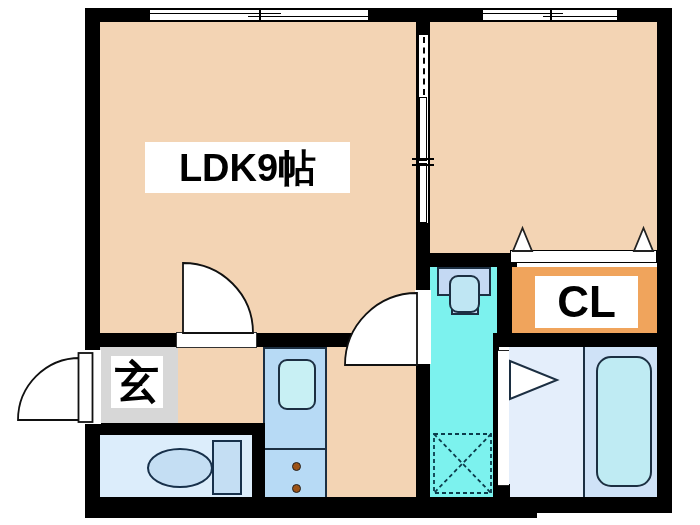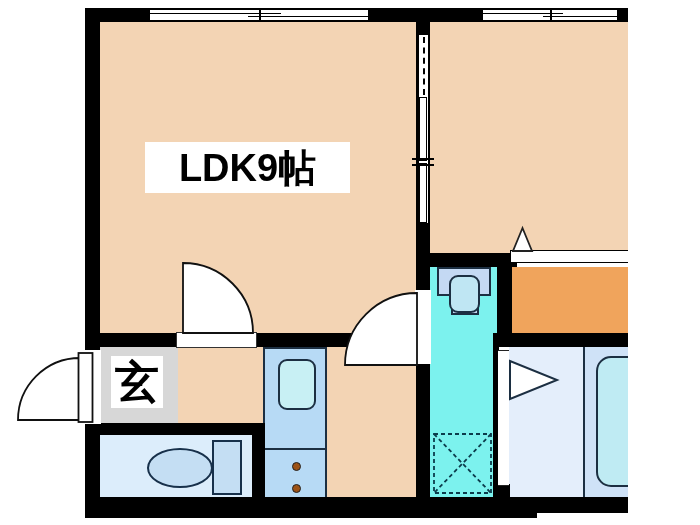--- a/index.html
+++ b/index.html
@@ -1,16 +1,16 @@
 <!DOCTYPE html>
 <html><head>
 <meta charset="utf-8">
 <style>
   html,body{margin:0;padding:0;background:#fff;}
-  #plan{position:relative;width:628px;height:525px;background:#fff;overflow:hidden;
+  #plan{position:relative;width:700px;height:525px;background:#fff;overflow:hidden;
         font-family:"Liberation Sans","DejaVu Sans",sans-serif;}
   .abs{position:absolute;}
   .wall{position:absolute;background:#000;}
   .room{position:absolute;}
   .label-box{position:absolute;background:#fff;display:flex;align-items:center;justify-content:center;
              color:#000;font-weight:bold;line-height:1;white-space:nowrap;}
   .window{position:absolute;background:#fff;border-top:2px solid #000;border-bottom:2px solid #000;}
   .window .sash{position:absolute;background:#000;height:1px;}
   .window .tick{position:absolute;background:#000;width:2px;top:-1px;bottom:-1px;}
   .opening{position:absolute;background:#fff;}
@@ -94,15 +94,16 @@
     <polygon points="634,251 653,251 643.5,228" fill="#fff" stroke="#222" stroke-width="1.8"></polygon>
     <polygon points="510,361 510,399 557,380" fill="#fff" stroke="#1c2f42" stroke-width="2"></polygon>
     <g stroke="#0c3c4c" stroke-width="1.8" stroke-dasharray="4,3" fill="none">
       <rect x="434" y="434" width="57" height="59"></rect>
       <line x1="434" y1="434" x2="491" y2="493"></line>
       <line x1="491" y1="434" x2="434" y2="493"></line>
     </g>
   </svg>
 
   <div class="label-box" style="left:145px;top:142px;width:205px;height:51px;font-size:38px;">LDK9帖</div>
+  <div class="label-box" style="left:535px;top:276px;width:103px;height:52px;font-size:44px;">CL</div>
   <div class="label-box" style="left:111px;top:356px;width:52px;height:52px;font-size:44px;">玄</div>
 
 </div>
 
 </body></html>

